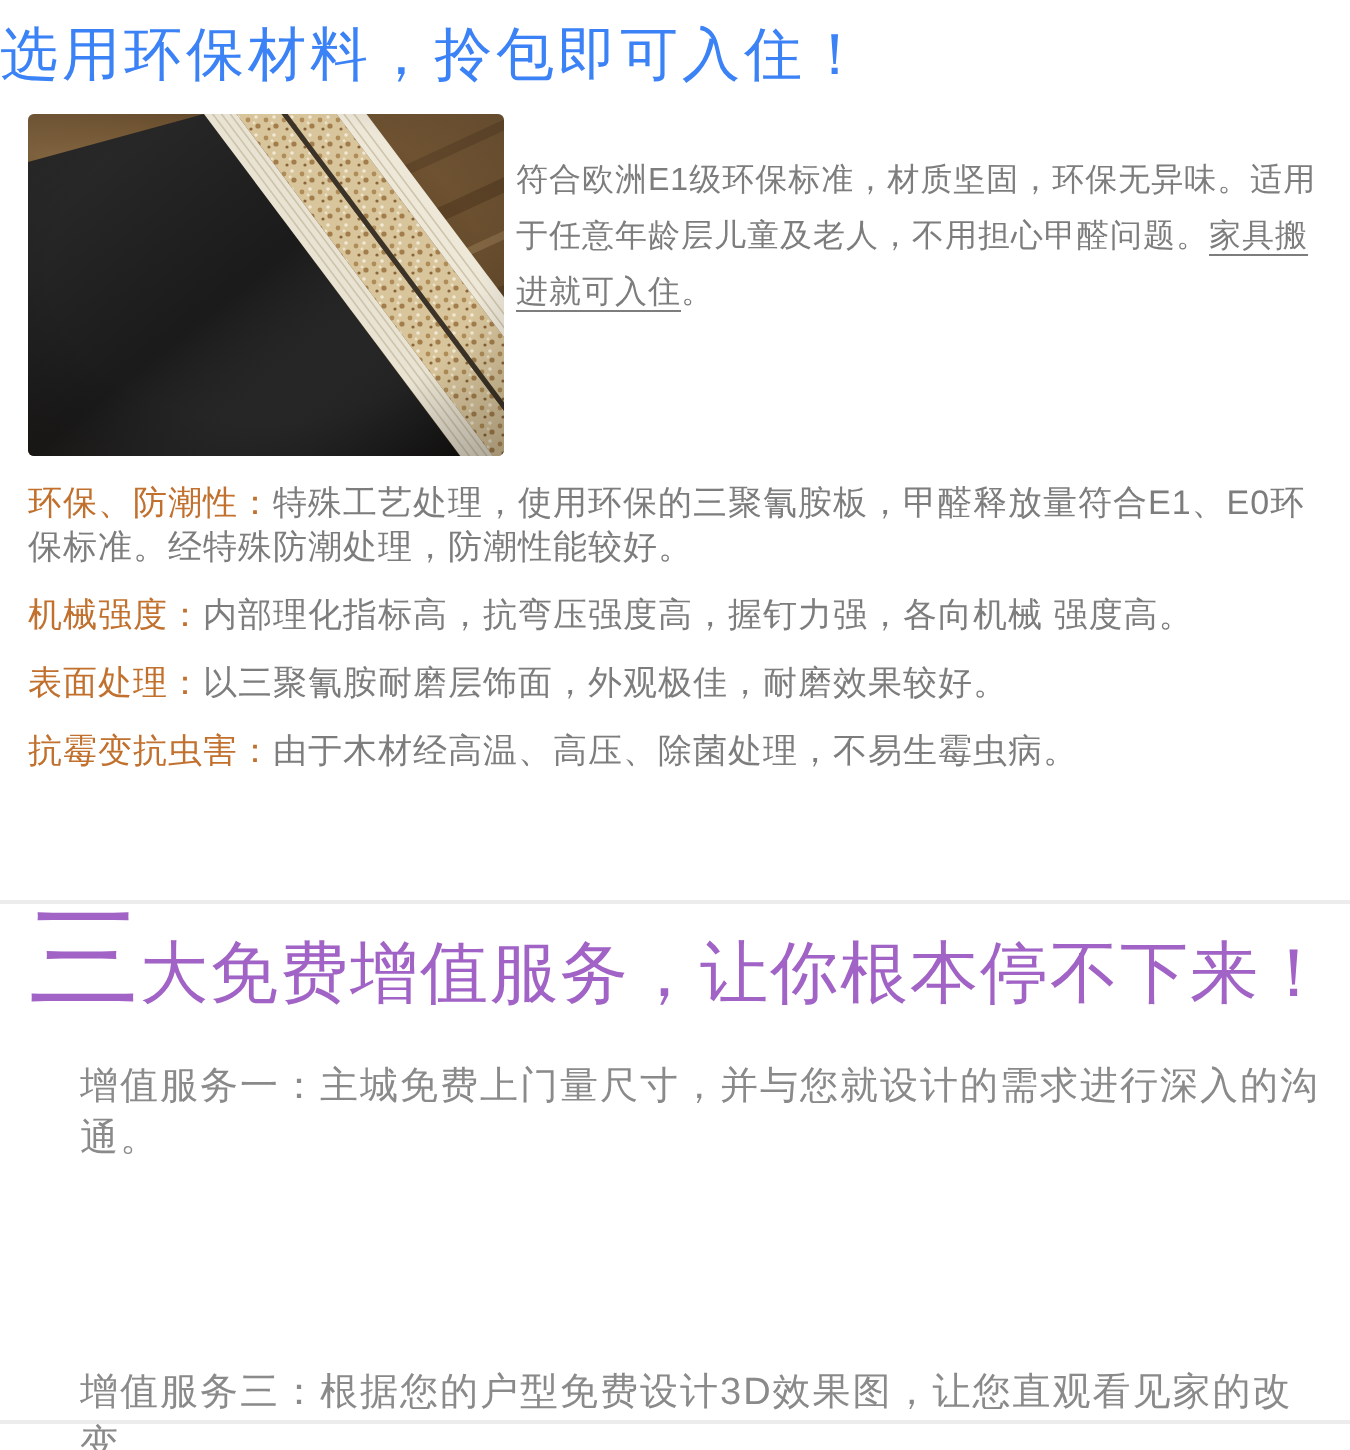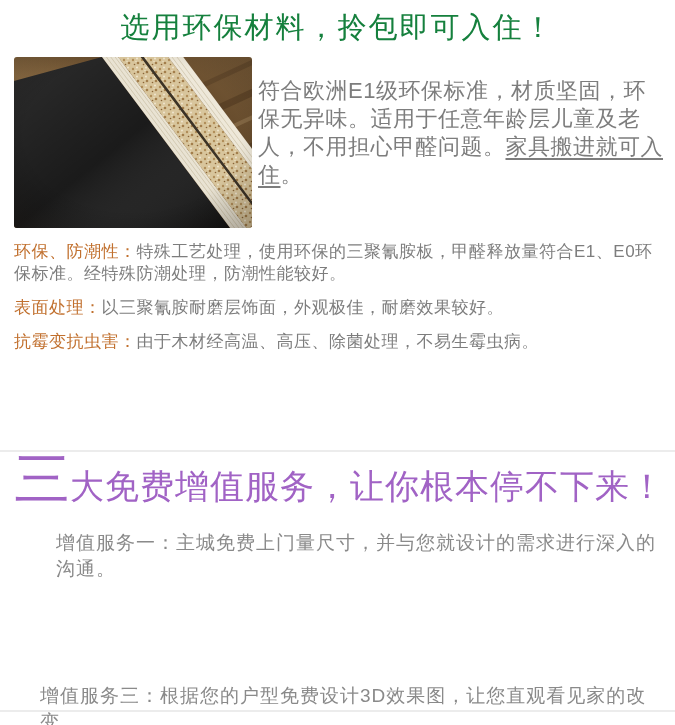--- a/index.html
+++ b/index.html
@@ -1,44 +1,44 @@
 <!DOCTYPE html>
 <html><head>
 <meta charset="utf-8">
 <style>
   html,body{margin:0;padding:0;background:#ffffff;}
   .page{
     position:relative;width:675px;height:725px;background:#ffffff;overflow:hidden;
     font-family:"Liberation Sans","DejaVu Sans",sans-serif;
   }
   .hero-title{
-    position:absolute;top:8px;left:0;width:100%;text-align:center;
-    font-size:29px;letter-spacing:2px;color:#15803d;font-weight:400;
+    position:absolute;top:8px;left:0;width:100%;
+    font-size:29px;letter-spacing:2px;color:#3b82f6;font-weight:400;
   }
   .photo{
     position:absolute;left:14px;top:57px;width:238px;height:171px;
     border-radius:3px;overflow:hidden;
   }
   .photo svg{display:block;width:100%;height:100%;}
   .intro{position:absolute;left:258px;top:64px;width:410px;}
   .lead{font-size:20px;color:#262626;white-space:nowrap;}
   .lead .hl{font-size:27px;color:#c6261e;padding-left:8px;letter-spacing:2px;vertical-align:-2px;}
-  .intro-para{margin:13px 0 0 0;font-size:22px;color:#7d7d7d;line-height:28px;letter-spacing:0.5px;}
+  .intro-para{margin:13px 0 0 0;font-size:16px;color:#7d7d7d;line-height:28px;letter-spacing:0.5px;}
   .underline{text-decoration:underline;text-underline-offset:4px;}
   .features{position:absolute;left:14px;top:241px;width:652px;}
   .feature{font-size:17px;line-height:22px;margin:0 0 12px 0;color:#7d7d7d;letter-spacing:0.5px;}
   .feature .flabel{color:#c1702e;}
   .divider{position:absolute;left:0;width:675px;height:2px;background:#ececec;}
   .d1{top:450px;}
   .d2{top:710px;}
   .svc-heading{position:absolute;left:14px;top:448px;display:flex;align-items:baseline;color:#a163c5;white-space:nowrap;}
   .svc-big{font-size:56px;line-height:62px;}
   .svc-rest{font-size:34px;letter-spacing:1px;}
   .svc{position:absolute;left:40px;font-size:19px;color:#8a8a8a;letter-spacing:1px;}
-  .svc1{top:530px;margin-left:16px;}
+  .svc1{top:530px;}
   .svc2{top:586px;line-height:33px;}
   .svc2 span{display:block;}
   .svc3{top:683px;}
 </style>
 </head>
 <body>
 
 <div class="page">
 
   <div class="hero-title">选用环保材料，拎包即可入住！</div>
@@ -96,20 +96,23 @@
     <p class="intro-para">
       <span>符合欧洲E1级环保标准，材质坚固，环保无异味。</span><span>适用于任意年龄层儿童及老人，不用担心甲醛问题。</span><span class="underline">家具搬进就可入住</span><span>。</span>
     </p>
   </div>
 
   <div class="features">
     <p class="feature">
       <span class="flabel">环保、防潮性：</span><span>特殊工艺处理，使用环保的三聚氰胺板，甲醛释放量符合E1、E0环保标准。经特殊防潮处理，防潮性能较好。</span>
     </p>
     <p class="feature">
+      <span class="flabel">机械强度：</span><span>内部理化指标高，抗弯压强度高，握钉力强，各向机械 强度高。</span>
+    </p>
+    <p class="feature">
       <span class="flabel">表面处理：</span><span>以三聚氰胺耐磨层饰面，外观极佳，耐磨效果较好。</span>
     </p>
     <p class="feature">
       <span class="flabel">抗霉变抗虫害：</span><span>由于木材经高温、高压、除菌处理，不易生霉虫病。</span>
     </p>
   </div>
 
   <div class="divider d1"></div>
 
   <div class="svc-heading">

